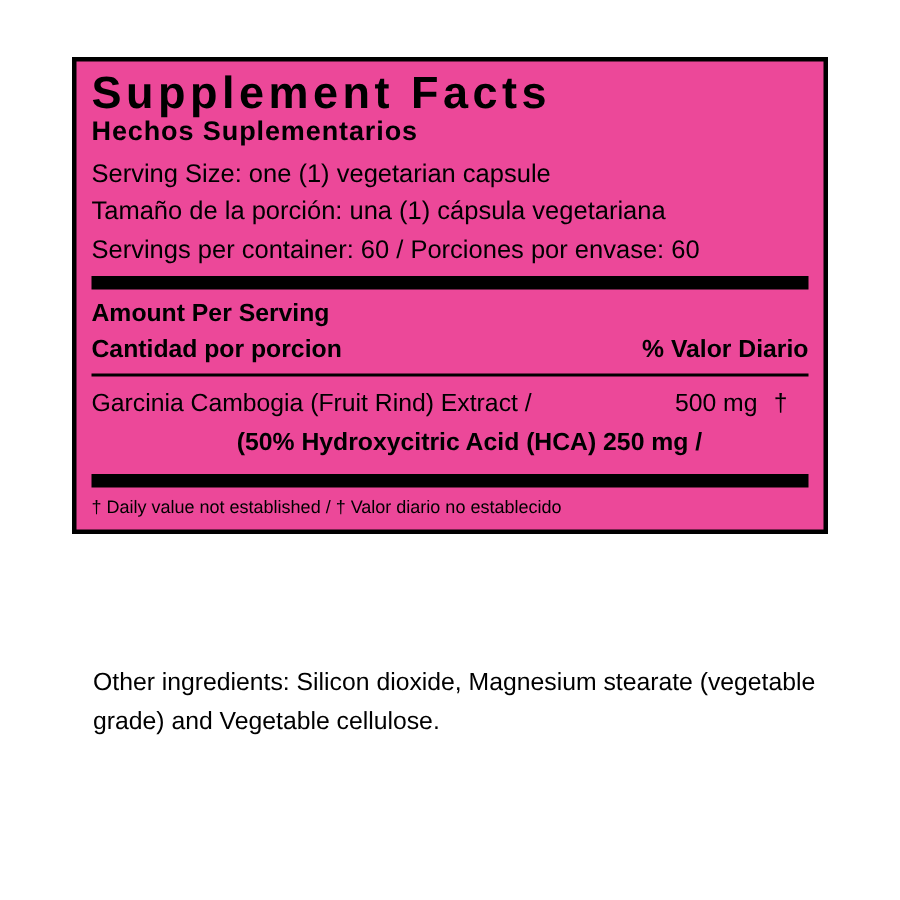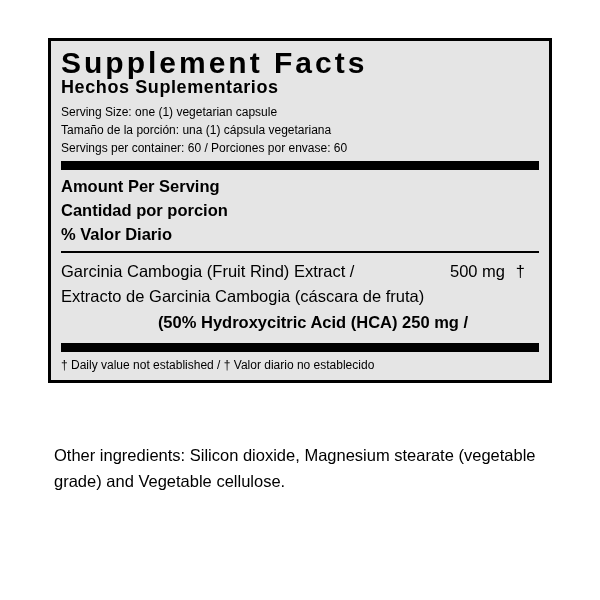--- a/index.html
+++ b/index.html
@@ -24,21 +24,21 @@
 
   
   .facts-panel {
     position: absolute;
     left: 48px;
     top: 38px;
     width: 504px;
     box-sizing: border-box;
     border: 3px solid #000000;
     padding: 6px 10px 4px 10px;
-    background: #e5e5e5;
+    background: #ec4899;
   }
 
   .title-block {
     padding: 0 0 2px 0;
   }
   .title-en {
     font-size: 30px;
     font-weight: bold;
     letter-spacing: 3.0px;
     line-height: 1.06;
@@ -47,21 +47,21 @@
   .title-es {
     font-size: 18px;
     font-weight: bold;
     letter-spacing: 0.6px;
     line-height: 1.1;
     white-space: nowrap;
     margin-top: -1px;
   }
 
   .serving-lines {
-    font-size: 12px;
+    font-size: 17px;
     line-height: 1.52;
     padding-top: 3px;
     padding-bottom: 2px;
   }
 
   .rule-thick {
     border-top: 9px solid #000000;
     margin: 2px 0 0 0;
   }
   .rule-thin {
@@ -73,21 +73,20 @@
     display: block;
     font-size: 16.5px;
     font-weight: bold;
     line-height: 1.46;
     padding: 4px 0 4px 0;
   }
   .amount-row {
     display: flex;
     justify-content: space-between;
     align-items: baseline;
-    flex-direction: column;
   }
 
   .ingredient-block {
     font-size: 16.5px;
     line-height: 1.55;
     padding: 6px 0 6px 0;
   }
   .ing-row1 {
     display: flex;
     align-items: flex-end;
@@ -121,21 +120,21 @@
 
   .other-block {
     position: absolute;
     left: 54px;
     top: 442px;
     width: 510px;
     font-size: 16.5px;
     line-height: 1.58;
   }
   .other-para {
-    margin: 0 0 16px 0;
+    margin: 0 0 16px 8px;
   }
   .other-para:last-child {
     margin-bottom: 0;
   }
 </style>
 </head>
 <body>
 
 <div class="page">
 
@@ -165,21 +164,20 @@
     </div>
 
     <div class="rule-thin"></div>
 
     <div class="ingredient-block">
       <div class="ing-row1">
         <span class="ing-name">Garcinia Cambogia (Fruit Rind) Extract /</span>
         <span class="ing-amount">500 mg</span>
         <span class="ing-dv">†</span>
       </div>
-      <div>Extracto de Garcinia Cambogia (cáscara de fruta)</div>
       <div class="ing-sub">(50% Hydroxycitric Acid (HCA) 250 mg /</div>
     </div>
 
     <div class="rule-thick"></div>
 
     <div class="footnote">† Daily value not established  / † Valor diario no establecido</div>
 
   </div>
 
   <div class="other-block">

